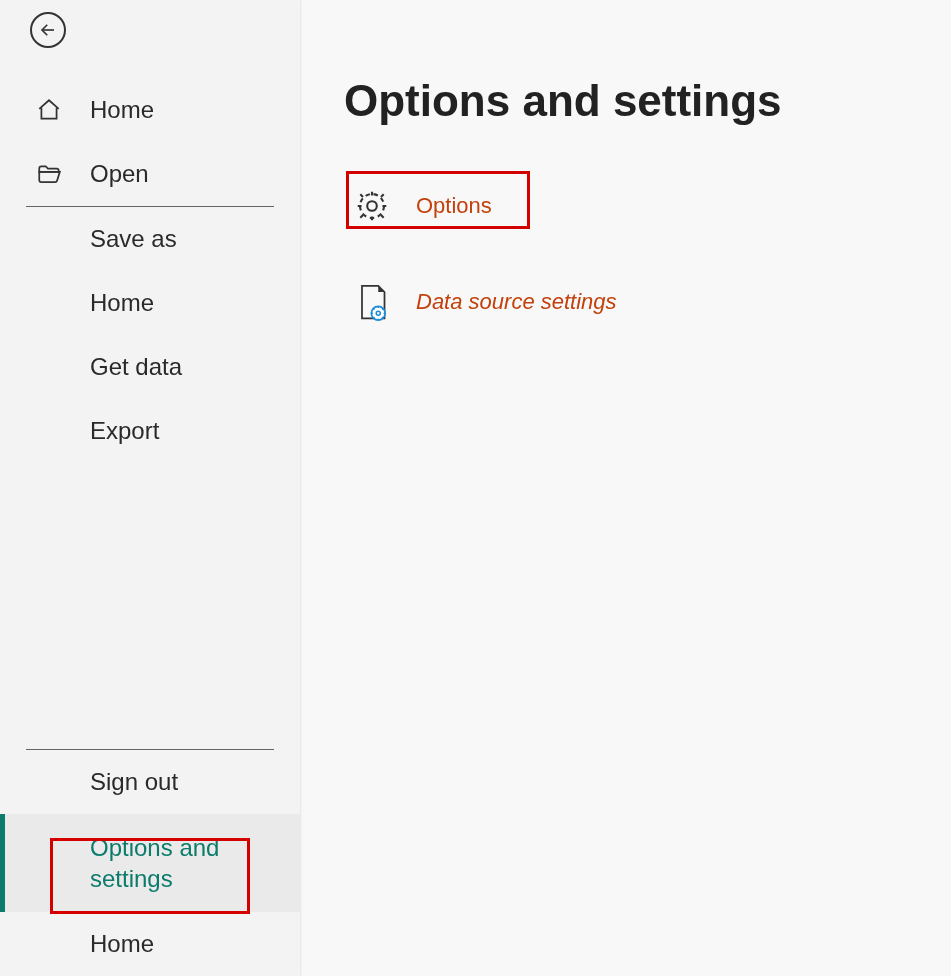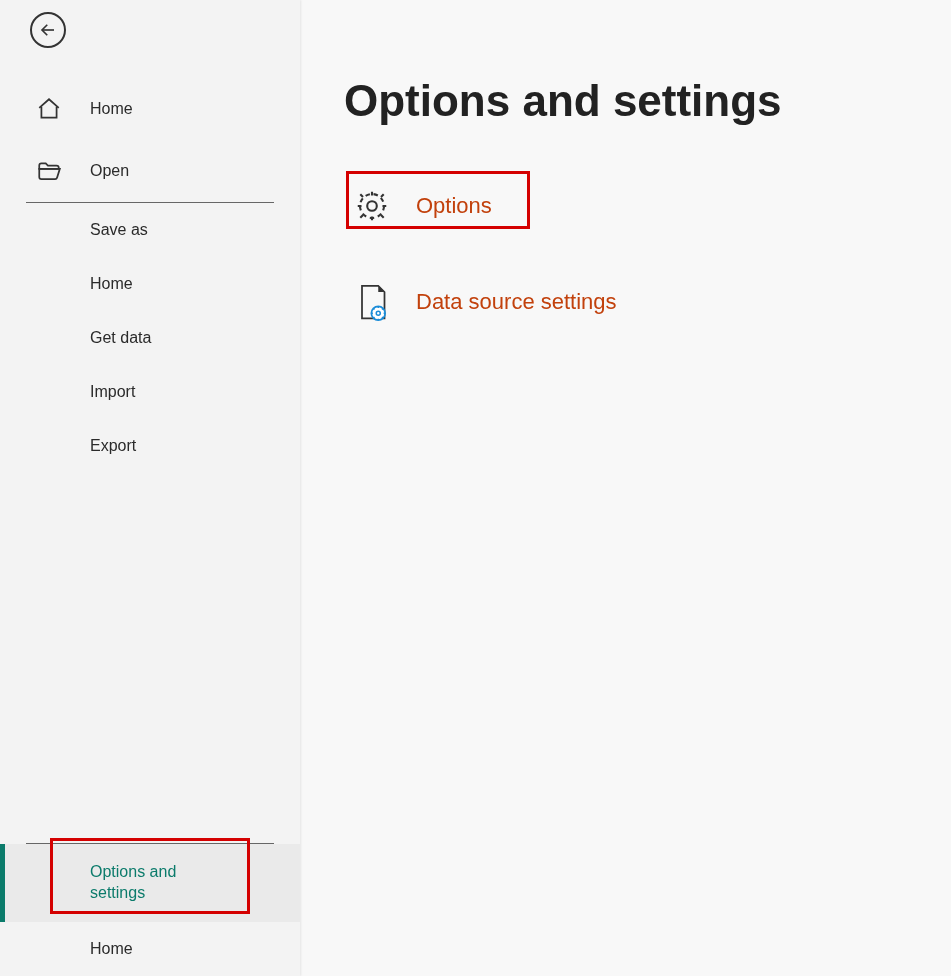--- a/index.html
+++ b/index.html
@@ -30,24 +30,23 @@
       cursor: pointer;
     }
     .sidebar-menu {
       margin-top: 30px;
       flex: 1;
       display: flex;
       flex-direction: column;
     }
     .menu-item {
       display: flex;
-      align-items: center;
       padding: 18px 0 18px 36px;
       cursor: pointer;
-      font-size: 16px;
+      font-size: 24px;
       color: #2a2a2a;
     }
     .menu-item .icon-slot {
       width: 54px;
       display: flex;
       align-items: center;
     }
     .menu-item.no-icon .icon-slot { width: 54px; }
     .divider {
       height: 1px;
@@ -108,21 +107,21 @@
       cursor: pointer;
       font-size: 22px;
       color: #c2410c;
     }
     .option-row .opt-icon {
       width: 62px;
       display: flex;
       align-items: center;
       justify-content: flex-start;
     }
-    .option-row + .option-row { margin-top: 30px; }
+    .option-row + .option-row { margin-top: 30px; font-style: italic; }
   </style>
 </head>
 <body>
 
 <div class="sidebar">
   <div class="back-button">
     <svg width="18" height="18" viewBox="0 0 24 24" fill="none" stroke="#333" stroke-width="2.2">
       <line x1="20" y1="12" x2="5" y2="12"></line>
       <polyline points="11,5 4,12 11,19"></polyline>
     </svg>
@@ -159,30 +158,30 @@
     <div class="menu-item no-icon">
       <span class="icon-slot"></span>
       <span class="label">Home</span>
     </div>
     <div class="menu-item no-icon">
       <span class="icon-slot"></span>
       <span class="label">Get data</span>
     </div>
     <div class="menu-item no-icon">
       <span class="icon-slot"></span>
-      <span class="label">Import</span>
-    </div>
-    <div class="menu-item no-icon">
-      <span class="icon-slot"></span>
       <span class="label">Export</span>
     </div>
 
     <div class="spacer"></div>
     <div class="divider"></div>
 
+    <div class="menu-item no-icon">
+      <span class="icon-slot"></span>
+      <span class="label">Sign out</span>
+    </div>
 
     <div class="menu-item no-icon active">
       <span class="icon-slot"></span>
       <span class="label multiline">
         <span style="display:inline-block; max-width:130px;">Options and settings</span>
       </span>
     </div>
 
     <div class="menu-item no-icon">
       <span class="icon-slot"></span>

